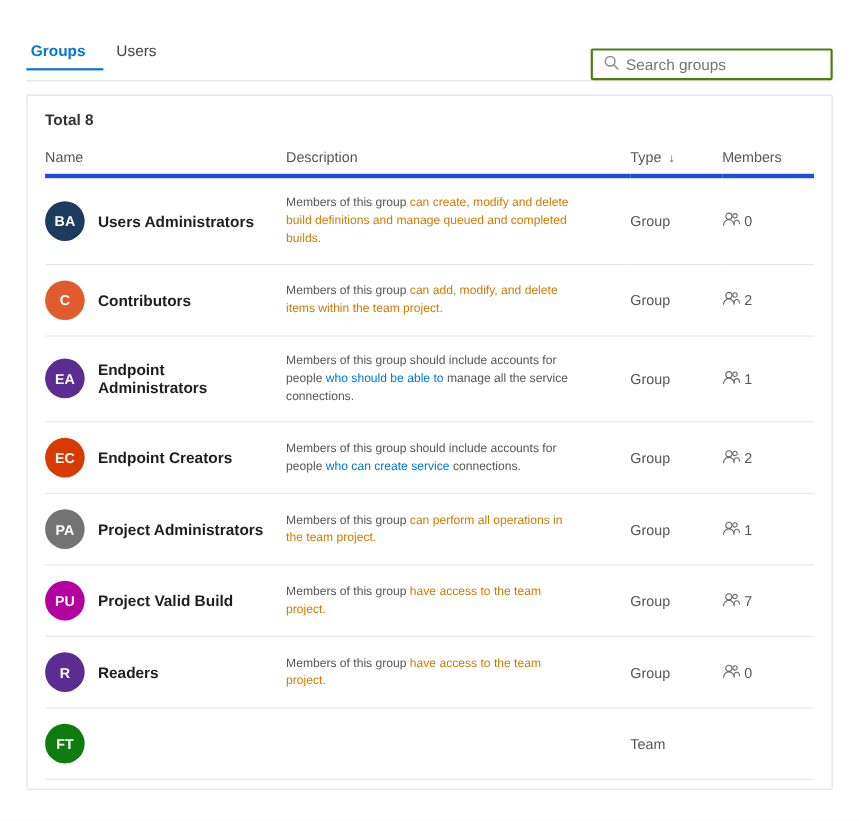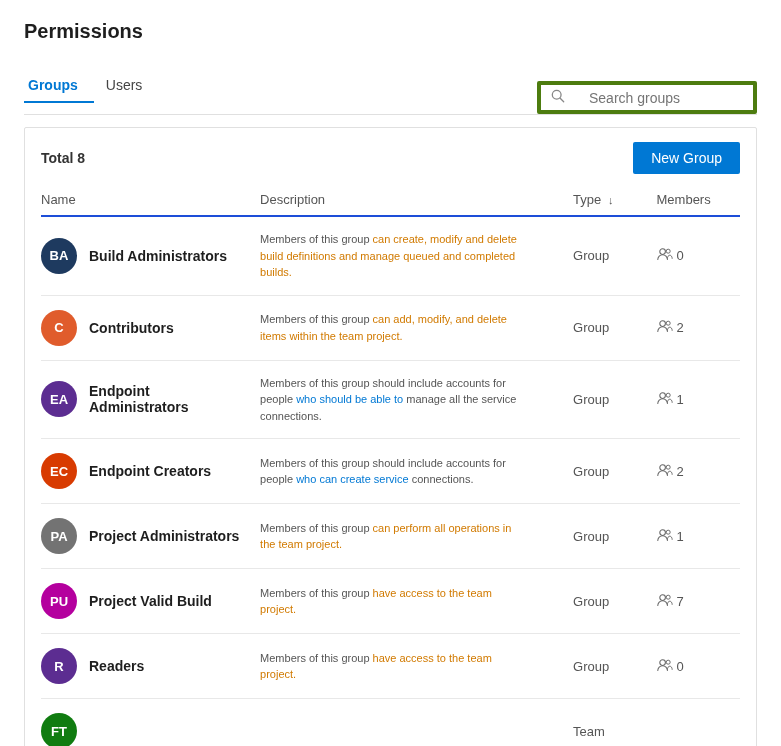--- a/index.html
+++ b/index.html
@@ -42,26 +42,26 @@
       text-align: right;
     }
     .tab.active {
       border-bottom: 2px solid #0078d4;
       color: #0078d4;
       font-weight: 600;
     }
     .search-box {
       display: flex;
       align-items: center;
-      border: 4px solid #4d7c0f;
+      border: 2px solid #4d7c0f;
       border-radius: 2px;
       padding: 4px 10px;
       width: 220px;
       background: #fff;
-      gap: 24px;
+      gap: 6px;
       margin-top: 24px;
     }
     .search-box input {
       border: none;
       outline: none;
       font-size: 14px;
       color: #555;
       width: 100%;
       background: transparent;
     }
@@ -91,21 +91,21 @@
       padding: 8px 18px;
       font-size: 14px;
       cursor: pointer;
       font-weight: 500;
     }
     table {
       width: 100%;
       border-collapse: collapse;
     }
     thead tr {
-      border-bottom: 2px solid #1d4ed8;
+      border-bottom: 4px solid #1d4ed8;
     }
     thead th {
       text-align: left;
       font-weight: 400;
       color: #555;
       padding: 8px 8px 8px 0;
       font-size: 13px;
     }
     thead th.sortable {
       cursor: pointer;
@@ -185,21 +185,20 @@
       border: 1px solid #e0e0e0;
       border-radius: 2px;
       padding: 0 16px 8px 16px;
       margin-top: 12px;
     }
   </style>
 </head>
 <body>
 
 <div class="page">
-  <div class="page-title">Permissions</div>
 
   <div class="header-row">
     <div class="tabs">
       <div class="tab active">
         <span>Groups</span>
       </div>
       <div class="tab">
         <span>Users</span>
       </div>
     </div>
@@ -212,21 +211,20 @@
       </span>
       <input type="text" placeholder="Search groups" style="">
     </div>
   </div>
 
   <div class="content-area">
     <div class="toolbar">
       <div class="total-label">
         <span>Total</span>&nbsp;<span>8</span>
       </div>
-      <button class="new-group-btn">New Group</button>
     </div>
 
     <table>
       <thead>
         <tr>
           <th class="name-col">
             <span>Name</span>
           </th>
           <th class="desc-col">
             <span>Description</span>
@@ -238,21 +236,21 @@
           <th class="members-col">
             <span>Members</span>
           </th>
         </tr>
       </thead>
       <tbody id="table-body">
       <tr>
             <td class="name-col">
       <div class="name-cell">
         <div class="avatar" style="background:#1e3a5f">BA</div>
-        <span class="group-name">Build Administrators</span>
+        <span class="group-name">Users Administrators</span>
       </div>
     </td>
             <td class="desc-col">
               <div class="desc-cell">Members of this group <span style="color:#d17a00">can create, modify</span> <span style="color:#d17a00">and delete build definitions and manage</span> <span style="color:#d17a00">queued and completed builds.</span></div>
             </td>
             <td class="type-col">
               <div class="type-cell">Group</div>
             </td>
             <td class="members-col">
       <div class="members-cell">

